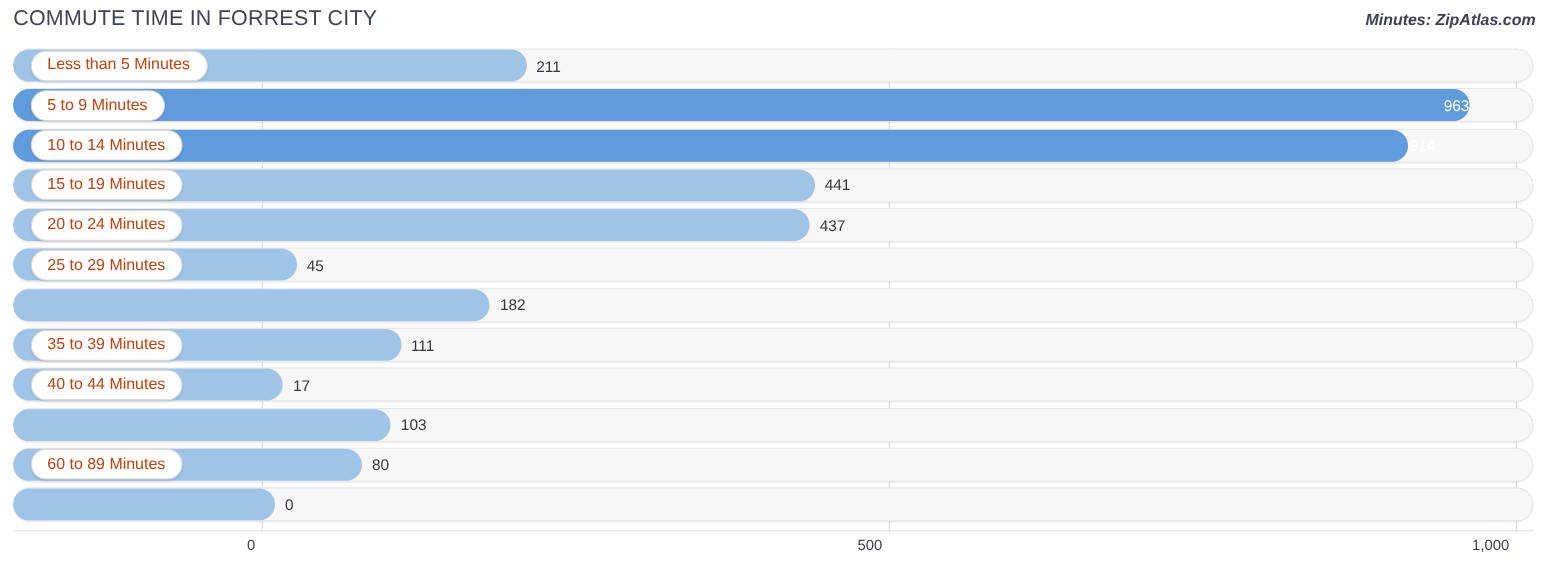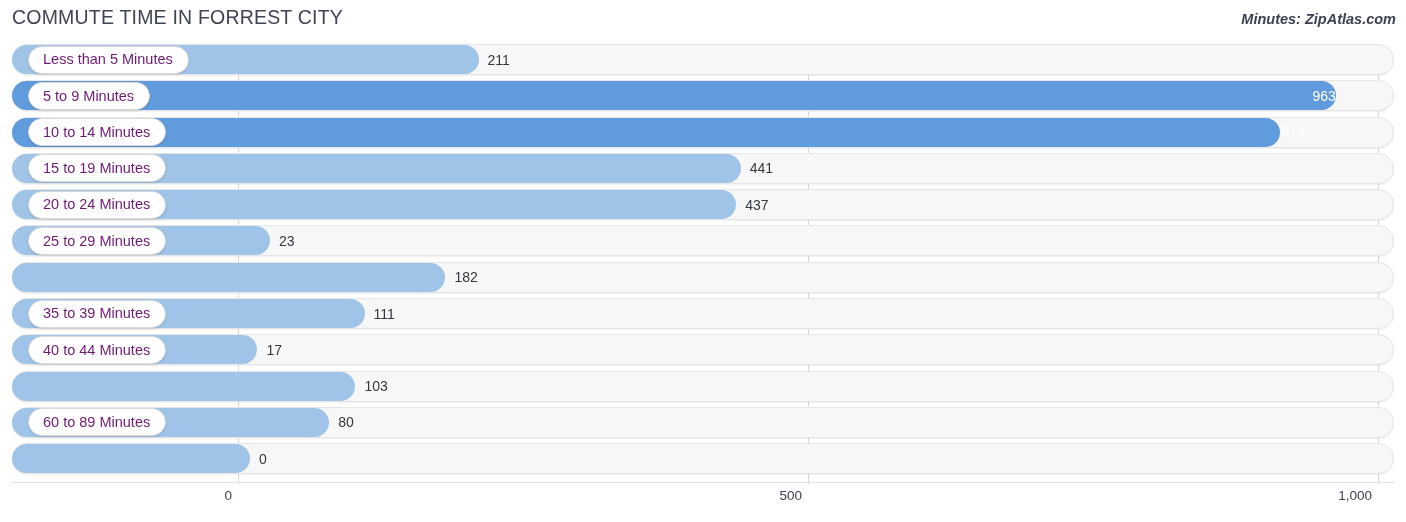--- a/index.html
+++ b/index.html
@@ -113,21 +113,21 @@
     border-radius: 15px;
     display: flex;
     align-items: center;
     padding: 0 15px 0 14px;
     box-sizing: border-box;
     box-shadow: 0 1px 2px rgba(0,0,0,0.13);
     white-space: nowrap;
   }
   .pill-text {
     font-size: 14.5px;
-    color: #701a75;
+    color: #c2410c;
     line-height: 1;
   }
 
   
   .value-out {
     position: absolute;
     top: 0;
     height: 31px;
     display: flex;
     align-items: center;
@@ -228,21 +228,21 @@
           <span class="pill-text">20 to 24 Minutes</span>
         </div>
         <div class="value-out" style="left: 736.18px;">437</div>
       </div>
       <div class="row">
         <div class="track"></div>
         <div class="bar" style="width: 257.92px; background: rgb(159, 196, 232);"></div>
         <div class="pill">
           <span class="pill-text">25 to 29 Minutes</span>
         </div>
-        <div class="value-out" style="left: 269.92px;">23</div>
+        <div class="value-out" style="left: 269.92px;">45</div>
       </div>
       <div class="row">
         <div class="track"></div>
         <div class="bar" style="width: 433.48px; background: rgb(159, 196, 232);"></div>
         <div class="value-out" style="left: 445.48px;">182</div>
       </div>
       <div class="row">
         <div class="track"></div>
         <div class="bar" style="width: 352.54px; background: rgb(159, 196, 232);"></div>
         <div class="pill">

